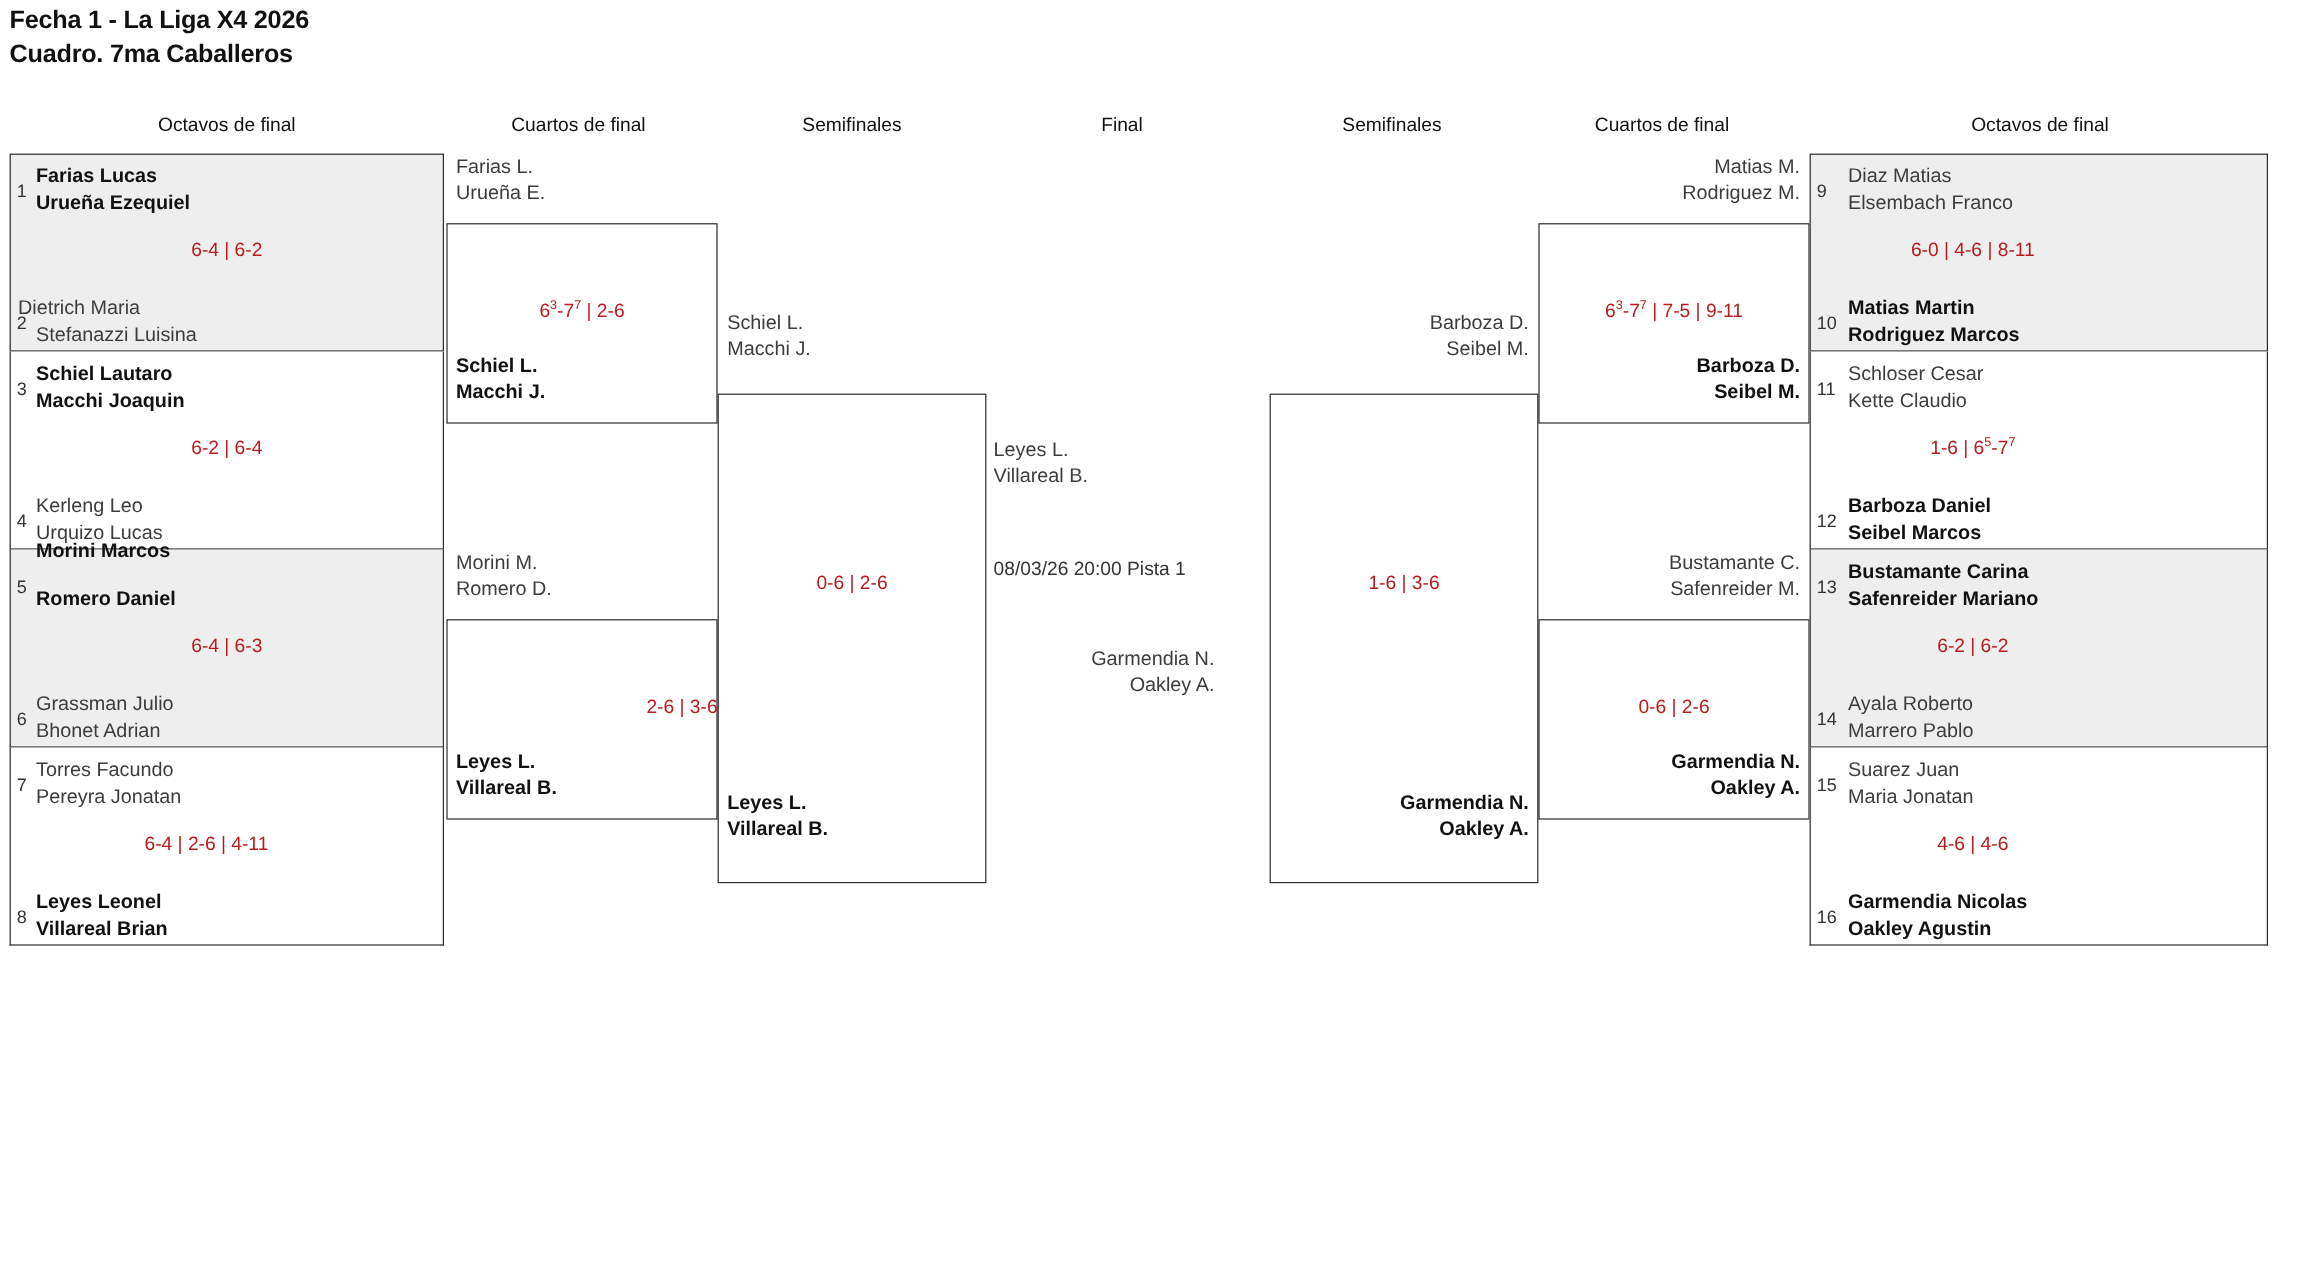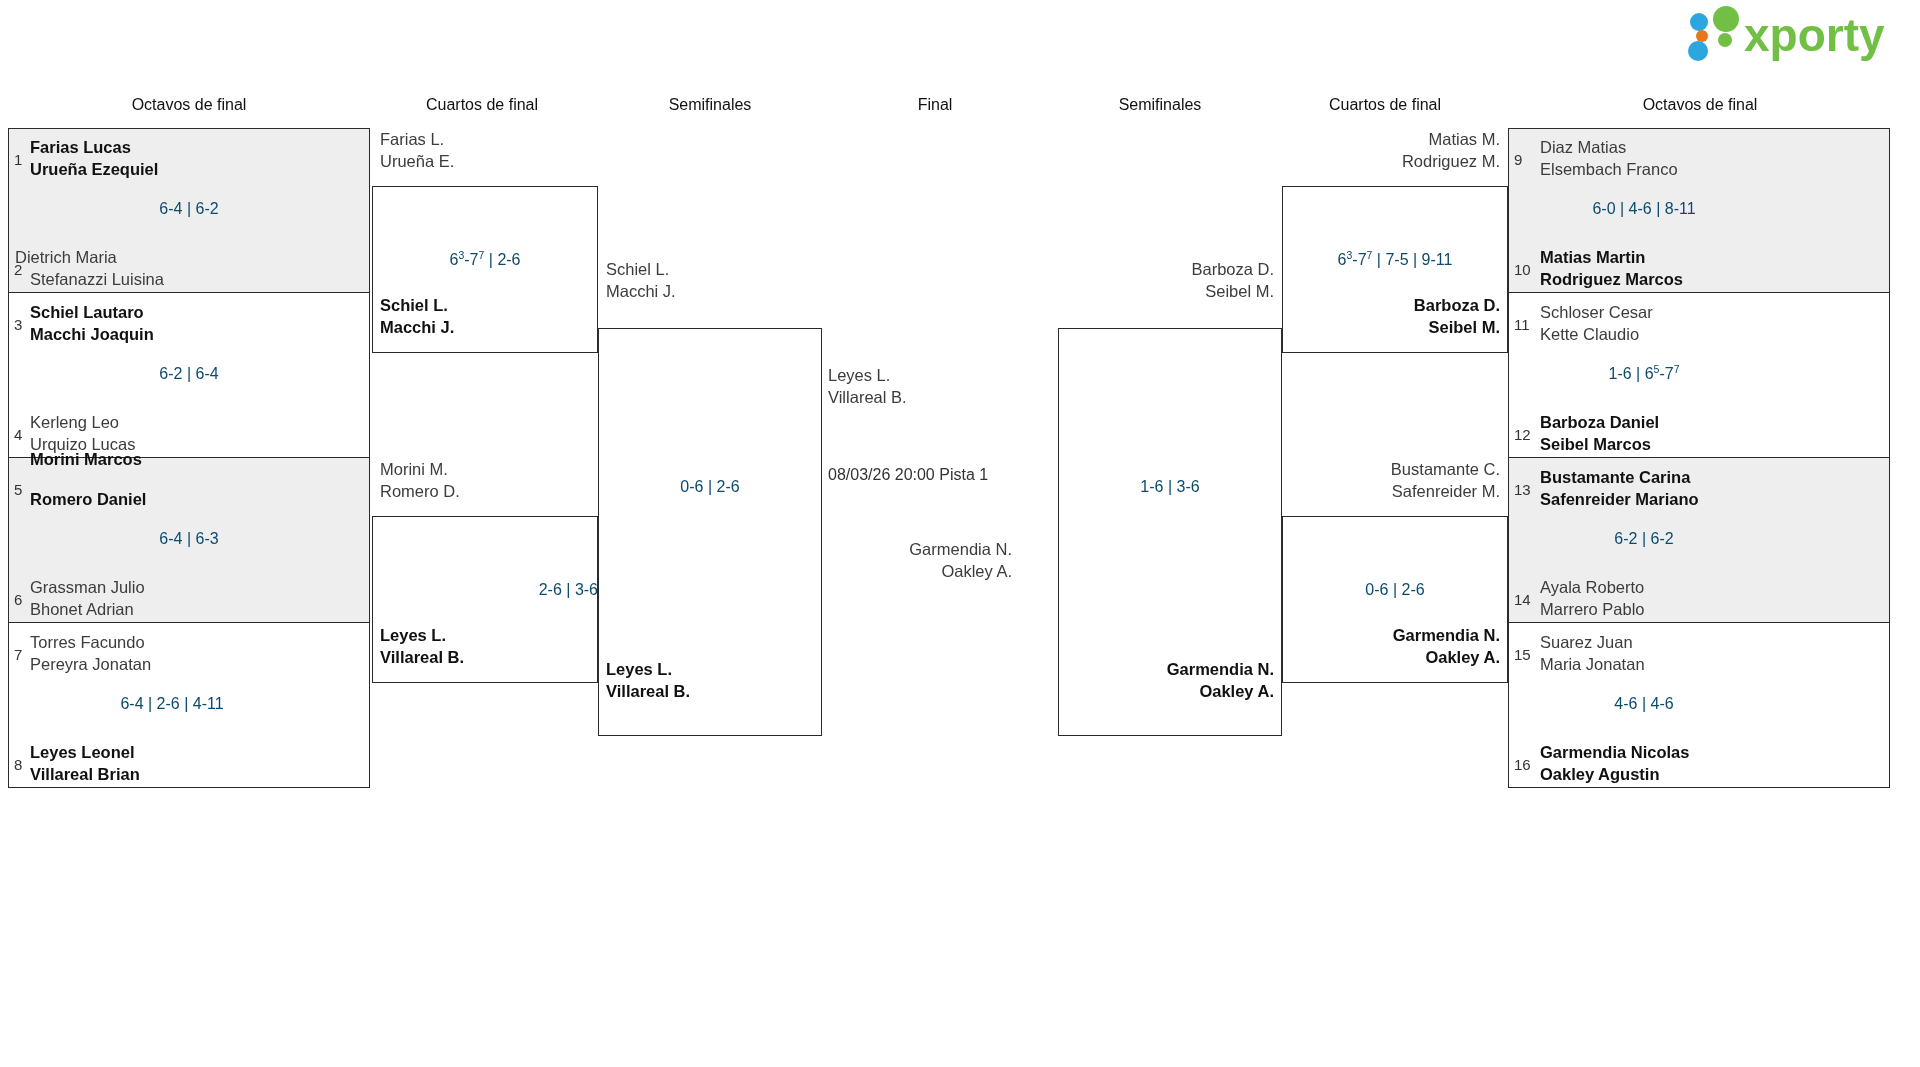--- a/index.html
+++ b/index.html
@@ -39,38 +39,32 @@
   .seed {
     position: absolute; font-size: 15px; color: #333; line-height: 15px;
   }
   .team {
     position: absolute; font-size: 16.5px; line-height: 23.5px; color: #3c3c3c;
     white-space: nowrap;
   }
   .team.win { font-weight: bold; color: #111; }
   .team.ralign { text-align: right; }
   .score {
-    position: absolute; font-size: 16px; color: #0c4a6e; white-space: nowrap;
+    position: absolute; font-size: 16px; color: #b91c1c; white-space: nowrap;
   }
   .score sup { font-size: 10.5px; vertical-align: super; line-height: 0; }
   .meta { position: absolute; font-size: 16px; color: #333; white-space: nowrap; }
 </style>
 </head>
 <body>
 
 <div id="header">
-  <div id="logo">
-    <svg width="230" height="58" viewBox="0 0 230 58" xmlns="http://www.w3.org/2000/svg">
-      <circle cx="17" cy="16" r="9" fill="#2ba6de"></circle>
-      <circle cx="44" cy="13" r="13" fill="#71bf44"></circle>
-      <circle cx="20" cy="30" r="6" fill="#e8761a"></circle>
-      <circle cx="43" cy="34" r="7" fill="#71bf44"></circle>
-      <circle cx="16" cy="45" r="10" fill="#2ba6de"></circle>
-      <text x="62" y="45" font-family="Liberation Sans, sans-serif" font-size="46" font-weight="bold" fill="#71bf44">xporty</text>
-    </svg>
+  <div id="title-block">
+    <div class="title-line">Fecha 1 - La Liga X4 2026</div>
+    <div class="title-line">Cuadro. 7ma Caballeros</div>
   </div>
 </div>
 
 <div class="round-head" style="left:8px;  width:362px;">Octavos de final</div>
 <div class="round-head" style="left:372px; width:220px;">Cuartos de final</div>
 <div class="round-head" style="left:600px; width:220px;">Semifinales</div>
 <div class="round-head" style="left:825px; width:220px;">Final</div>
 <div class="round-head" style="left:1050px;width:220px;">Semifinales</div>
 <div class="round-head" style="left:1275px;width:220px;">Cuartos de final</div>
 <div class="round-head" style="left:1500px;width:400px;">Octavos de final</div>

